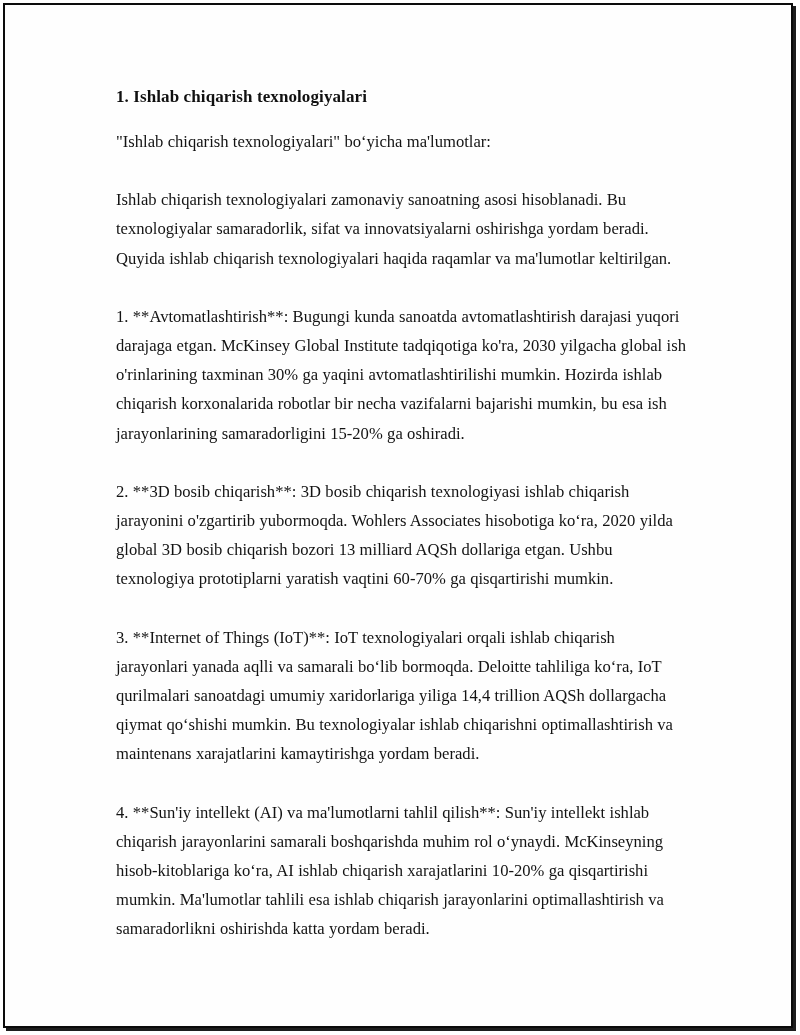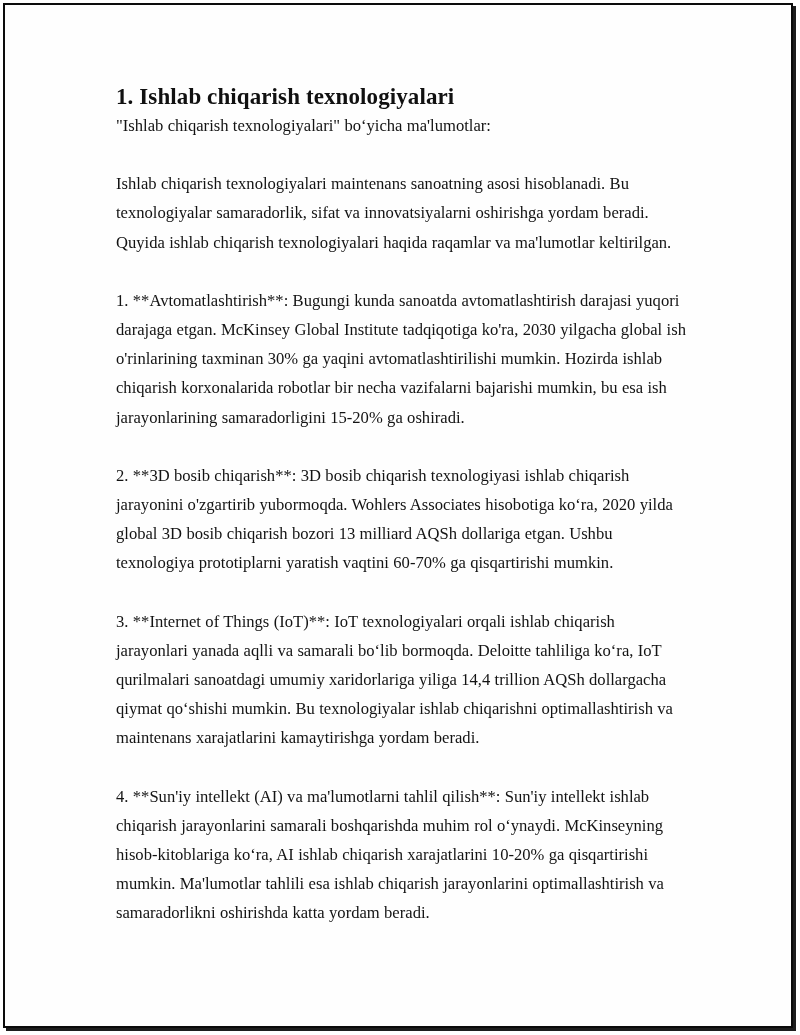--- a/index.html
+++ b/index.html
@@ -38,24 +38,24 @@
   .doc-body {
     position: absolute;
     left: 111px;
     top: 78px;
     width: 570px;
   }
 
   .doc-heading {
     font-family: "Liberation Serif", "DejaVu Serif", serif;
     font-weight: bold;
-    font-size: 23px;
+    font-size: 17px;
     line-height: 28px;
     color: #101010;
-    margin: 0 0 0 0;
+    margin: 0 0 16px 0;
     letter-spacing: 0.1px;
   }
 
   .doc-para {
     font-family: "Liberation Serif", "DejaVu Serif", serif;
     font-size: 16.6px;
     line-height: 29.2px;
     color: #131313;
     margin: 0;
     text-align: left;
@@ -75,21 +75,21 @@
 
 <div class="page-frame">
   <div class="page-sheet">
 
     <div class="doc-body">
 
       <h1 class="doc-heading">1. Ishlab chiqarish texnologiyalari</h1>
 
       <p class="doc-para">"Ishlab chiqarish texnologiyalari" bo‘yicha ma'lumotlar:</p>
 
-      <p class="doc-para para-lead">Ishlab chiqarish texnologiyalari maintenans sanoatning asosi hisoblanadi. Bu texnologiyalar samaradorlik, sifat va innovatsiyalarni oshirishga yordam beradi. Quyida ishlab chiqarish texnologiyalari haqida raqamlar va ma'lumotlar keltirilgan.</p>
+      <p class="doc-para para-lead">Ishlab chiqarish texnologiyalari zamonaviy sanoatning asosi hisoblanadi. Bu texnologiyalar samaradorlik, sifat va innovatsiyalarni oshirishga yordam beradi. Quyida ishlab chiqarish texnologiyalari haqida raqamlar va ma'lumotlar keltirilgan.</p>
 
       <p class="doc-para">1. **Avtomatlashtirish**: Bugungi kunda sanoatda avtomatlashtirish darajasi yuqori darajaga etgan. McKinsey Global Institute tadqiqotiga ko'ra, 2030 yilgacha global ish o'rinlarining taxminan 30% ga yaqini avtomatlashtirilishi mumkin. Hozirda ishlab chiqarish korxonalarida robotlar bir necha vazifalarni bajarishi mumkin, bu esa ish jarayonlarining samaradorligini 15-20% ga oshiradi.</p>
 
       <p class="doc-para">2. **3D bosib chiqarish**: 3D bosib chiqarish texnologiyasi ishlab chiqarish jarayonini o'zgartirib yubormoqda. Wohlers Associates hisobotiga ko‘ra, 2020 yilda global 3D bosib chiqarish bozori 13 milliard AQSh dollariga etgan. Ushbu texnologiya prototiplarni yaratish vaqtini 60-70% ga qisqartirishi mumkin.</p>
 
       <p class="doc-para">3. **Internet of Things (IoT)**: IoT texnologiyalari orqali ishlab chiqarish jarayonlari yanada aqlli va samarali bo‘lib bormoqda. Deloitte tahliliga ko‘ra, IoT qurilmalari sanoatdagi umumiy xaridorlariga yiliga 14,4 trillion AQSh dollargacha qiymat qo‘shishi mumkin. Bu texnologiyalar ishlab chiqarishni optimallashtirish va maintenans xarajatlarini kamaytirishga yordam beradi.</p>
 
       <p class="doc-para">4. **Sun'iy intellekt (AI) va ma'lumotlarni tahlil qilish**: Sun'iy intellekt ishlab chiqarish jarayonlarini samarali boshqarishda muhim rol o‘ynaydi. McKinseyning hisob-kitoblariga ko‘ra, AI ishlab chiqarish xarajatlarini 10-20% ga qisqartirishi mumkin. Ma'lumotlar tahlili esa ishlab chiqarish jarayonlarini optimallashtirish va samaradorlikni oshirishda katta yordam beradi.</p>
 
     </div>

